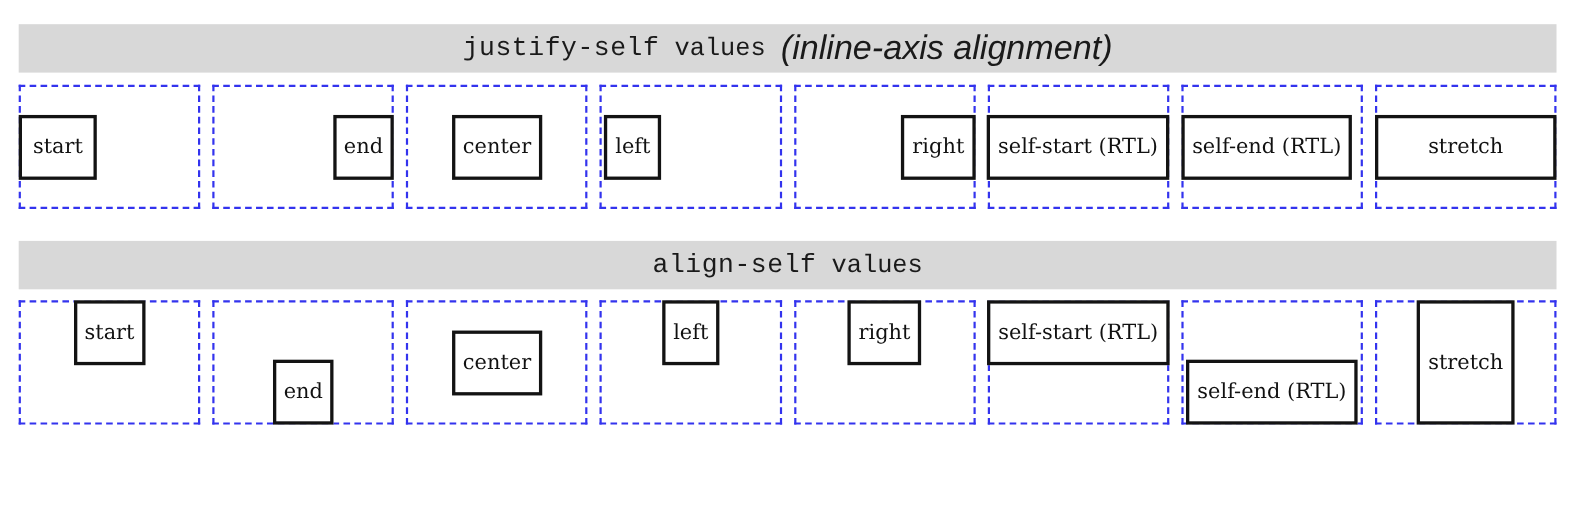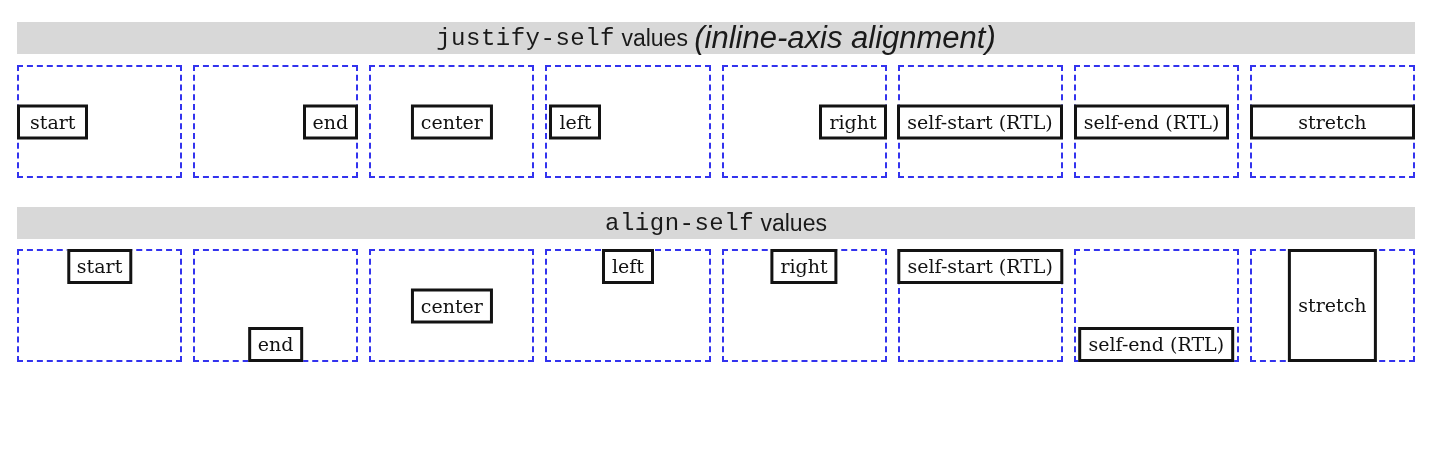--- a/index.html
+++ b/index.html
@@ -12,35 +12,35 @@
   }
   .page {
     margin-left: 17px;
     width: 1398px;
     padding-top: 22px;
     font-family: "Liberation Sans", sans-serif;
   }
 
   
   .section-header {
-    height: 32px;
+    height: 44px;
     background: #d8d8d8;
     display: flex;
     align-items: center;
     justify-content: center;
     color: #1a1a1a;
     white-space: pre;
   }
   .hdr-code {
     font-family: "Liberation Mono", monospace;
     font-size: 24px;
     letter-spacing: 0.5px;
   }
   .hdr-mid {
-    font-family: Liberation Sans, sans-serif;
+    font-family: Liberation Mono, monospace;
     font-size: 23px;
   }
   .hdr-note {
     font-family: "Liberation Sans", sans-serif;
     font-size: 31px;
     font-style: italic;
   }
 
   
   .demo-row {
@@ -58,21 +58,21 @@
   }
   .item-box {
     position: absolute;
     border: 3px solid #131313;
     background: #ffffff;
     box-sizing: border-box;
     font-family: "DejaVu Serif", serif;
     font-size: 19px;
     line-height: 23px;
     color: #111111;
-    padding: 3px 7px;
+    padding: 15px 7px;
     white-space: nowrap;
   }
 
   
   .r1 .item-box { top: 50%; transform: translateY(-50%); }
   .r1 .pos-start     { left: -2px; padding-left: 10px; padding-right: 10px; }
   .r1 .pos-end       { right: -2px; }
   .r1 .pos-center    { left: 50%; transform: translate(-50%, -50%); }
   .r1 .pos-left      { left: 2px; }
   .r1 .pos-right     { right: -2px; }

